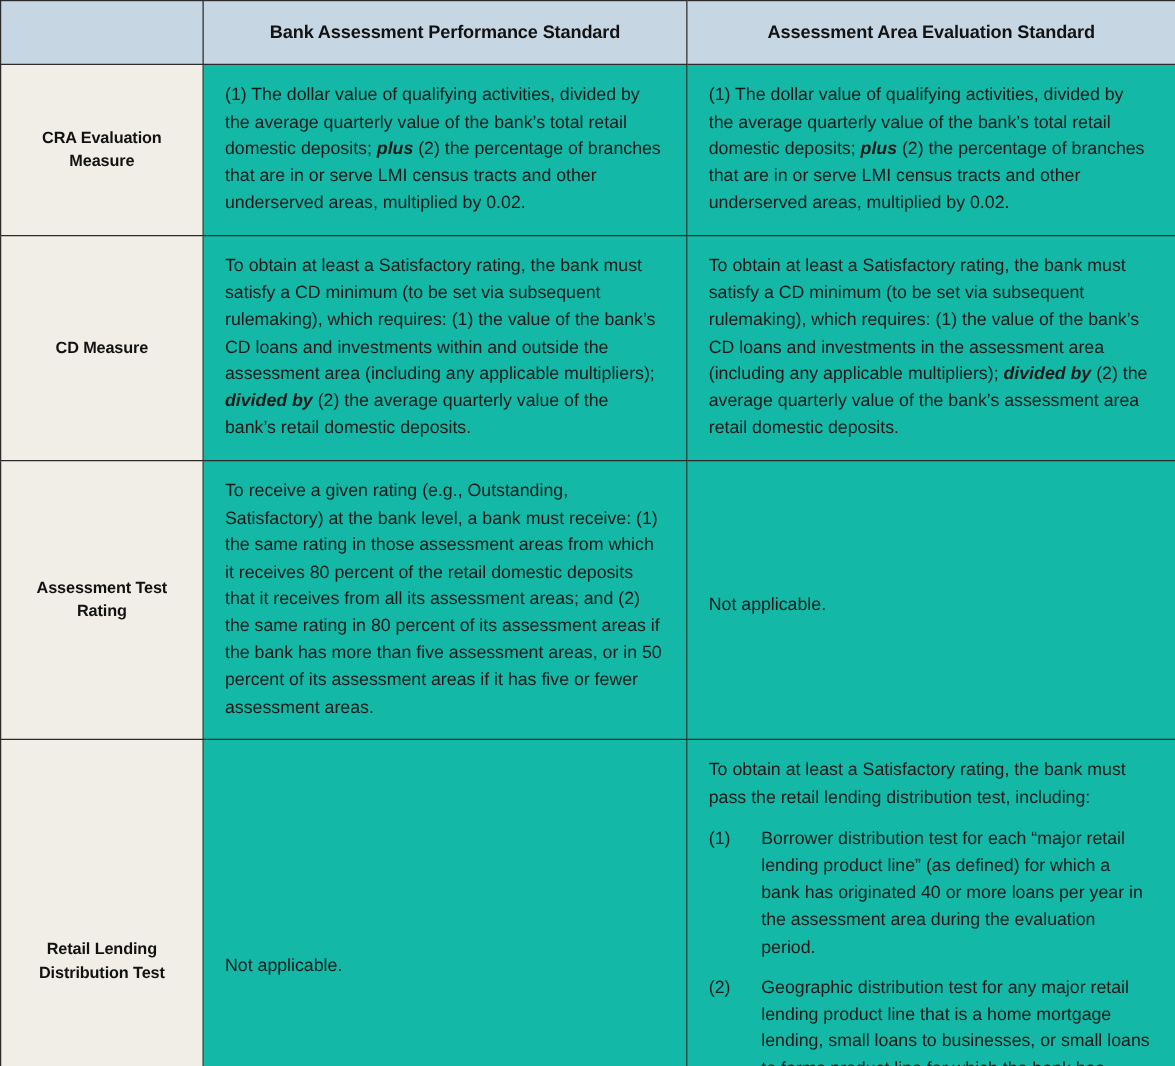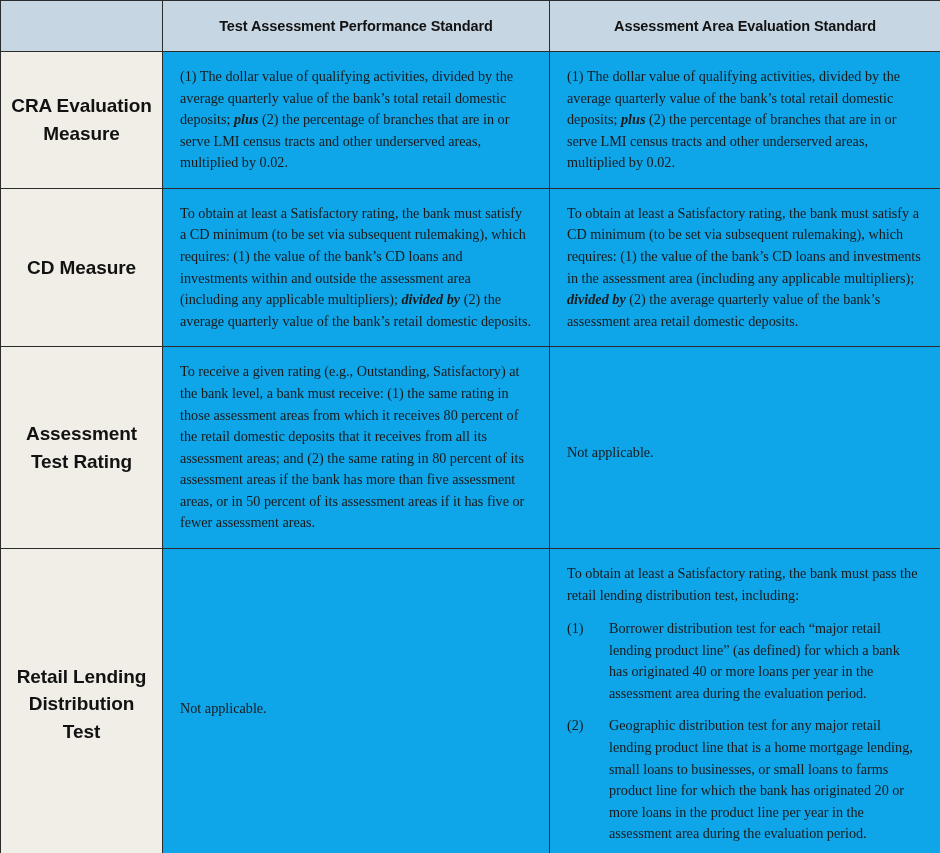--- a/index.html
+++ b/index.html
@@ -42,37 +42,36 @@
   }
   .hdr-cell.blank { }
 
   
   .label-cell {
     background: #f0eee7;
     border: 1px solid #2b2b2b;
     text-align: center;
     vertical-align: middle;
     font-weight: bold;
-    font-size: 19px;
+    font-size: 13px;
     line-height: 1.45;
     letter-spacing: -0.1px;
     color: #121212;
     padding: 6px 10px;
   }
 
   
   .body-cell {
-    background: #0ea5e9;
+    background: #14b8a6;
     border: 1px solid #2b2b2b;
     vertical-align: top;
     padding: 14px 18px 14px 17px;
     font-size: 14.2px;
     line-height: 1.52;
     color: #1a1a1a;
-    font-family: Liberation Serif, serif;
   }
   .body-cell.middle {
     vertical-align: middle;
     padding-top: 20px;
     padding-bottom: 10px;
   }
 
   .body-cell p {
     margin: 0;
   }
@@ -107,21 +106,21 @@
 
 <table class="cra-table">
   <colgroup>
     <col class="col-label">
     <col class="col-bank">
     <col class="col-area">
   </colgroup>
   <thead>
     <tr>
       <th class="hdr-cell blank"></th>
-      <th class="hdr-cell">Test Assessment Performance Standard</th>
+      <th class="hdr-cell">Bank Assessment Performance Standard</th>
       <th class="hdr-cell">Assessment Area Evaluation Standard</th>
     </tr>
   </thead>
   <tbody id="table-body">
       <tr>
         <th class="label-cell">CRA Evaluation Measure</th>
         <td class="body-cell">
           <p>(1) The dollar value of qualifying activities, divided by the average quarterly value of the bank’s total retail domestic deposits; <span class="bi">plus</span> (2) the percentage of branches that are in or serve LMI census tracts and other underserved areas, multiplied by 0.02.</p>
         </td>
         <td class="body-cell">

